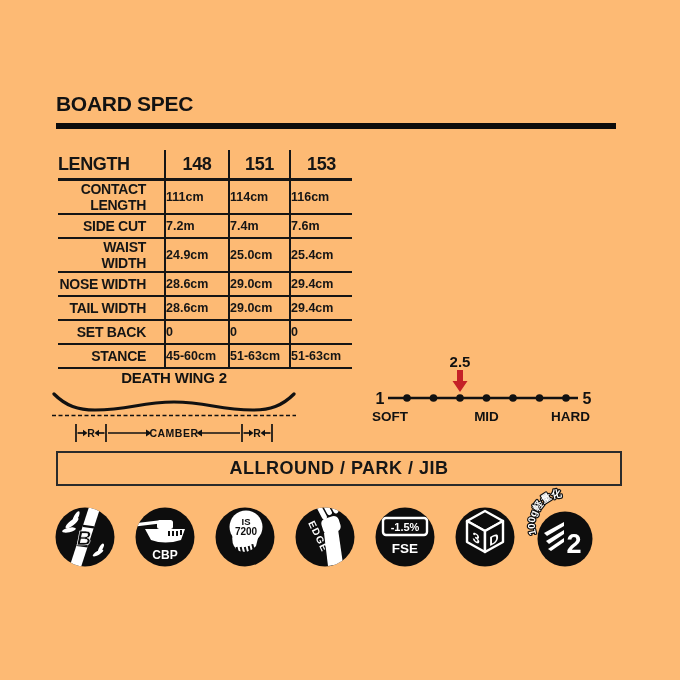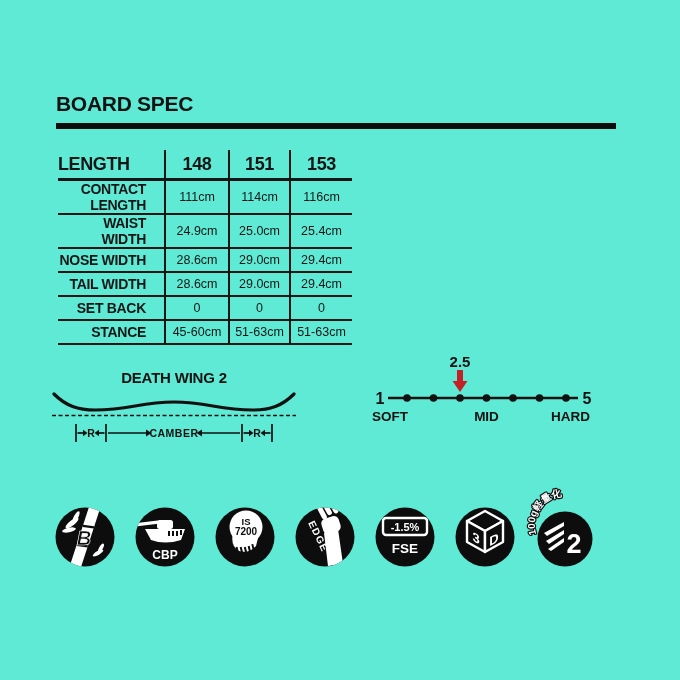--- a/index.html
+++ b/index.html
@@ -1,17 +1,17 @@
 <!DOCTYPE html>
 <html><head>
 <meta charset="utf-8">
 <style>
   html,body{margin:0;padding:0;background:#fff;}
   .page{
-    position:relative;width:680px;height:680px;background:#5eead4;overflow:hidden;
+    position:relative;width:680px;height:680px;background:#fdba74;overflow:hidden;
     font-family:"Liberation Sans","DejaVu Sans",sans-serif;color:#121212;
   }
   
   .page-title{
     position:absolute;left:56px;top:92px;margin:0;
     font-size:21px;font-weight:800;letter-spacing:-0.3px;color:#121212;
   }
   .title-rule{position:absolute;left:56px;top:123px;width:560px;height:6px;background:#0c0c0c;}
   
   .spec-wrap{position:absolute;left:58px;top:150px;}
@@ -19,21 +19,21 @@
   table.spec th,table.spec td{padding:0;color:#151515;}
   table.spec col.c-lbl{width:107px;}
   table.spec col.c-v1{width:64px;}
   table.spec col.c-v2{width:61px;}
   table.spec col.c-v3{width:62px;}
   tr.hdr th{height:28px;font-size:18px;font-weight:800;letter-spacing:-0.4px;border-bottom:3px solid #151515;}
   tr.hdr th.lbl{text-align:left;padding-right:7px;}
   tr.hdr th.val{text-align:center;border-left:2px solid #151515;margin-top:9px;}
   tr.datarow{border-bottom:2px solid #151515;}
   tr.datarow th{height:22px;font-size:14px;font-weight:700;letter-spacing:-0.3px;text-align:right;padding-right:18px;}
-  tr.datarow td{font-size:12.5px;font-weight:400;text-align:center;border-left:2px solid #151515;}
+  tr.datarow td{font-size:12.5px;font-weight:700;text-align:left;border-left:2px solid #151515;}
   
   .camber{position:absolute;left:50px;top:369px;width:248px;}
   .camber-title{text-align:center;font-size:15px;font-weight:800;letter-spacing:-0.2px;margin:0 0 1px 0;}
   .camber svg{display:block;}
   
   .flexscale{position:absolute;left:372px;top:354px;width:240px;height:72px;}
   .flexscale svg{display:block;overflow:visible;}
   
   .banner{
     position:absolute;left:56px;top:451px;width:562px;height:31px;
@@ -69,20 +69,26 @@
         <th class="val">151</th>
         <th class="val">153</th>
       </tr>
       <tr class="datarow">
         <th>CONTACT LENGTH</th>
         <td>111cm</td>
         <td>114cm</td>
         <td>116cm</td>
       </tr>
       <tr class="datarow">
+        <th>SIDE CUT</th>
+        <td>7.2m</td>
+        <td>7.4m</td>
+        <td>7.6m</td>
+      </tr>
+      <tr class="datarow">
         <th>WAIST WIDTH</th>
         <td>24.9cm</td>
         <td>25.0cm</td>
         <td>25.4cm</td>
       </tr>
       <tr class="datarow">
         <th>NOSE WIDTH</th>
         <td>28.6cm</td>
         <td>29.0cm</td>
         <td>29.4cm</td>
@@ -157,20 +163,23 @@
         <circle cx="194" cy="44" r="3.8"></circle>
       </g>
       <text x="8" y="50" font-size="16" font-weight="bold" text-anchor="middle" fill="#111">1</text>
       <text x="215" y="50" font-size="16" font-weight="bold" text-anchor="middle" fill="#111">5</text>
       <text x="0" y="67" font-size="13.5" font-weight="bold" text-anchor="start" fill="#111">SOFT</text>
       <text x="114.5" y="67" font-size="13.5" font-weight="bold" text-anchor="middle" fill="#111">MID</text>
       <text x="218" y="67" font-size="13.5" font-weight="bold" text-anchor="end" fill="#111">HARD</text>
     </svg>
   </div>
 
+  <div class="banner">
+    <span>ALLROUND / PARK / JIB</span>
+  </div>
 
   <div class="icons">
 
     <svg width="60" height="70" viewBox="0 0 60 70" class="svgtext">
       <defs>
           <clipPath id="c1">
             <circle cx="30" cy="37" r="29.5"></circle>
           </clipPath>
         </defs>
       <circle cx="30" cy="37" r="29.5" fill="#0d0d0d"></circle>

